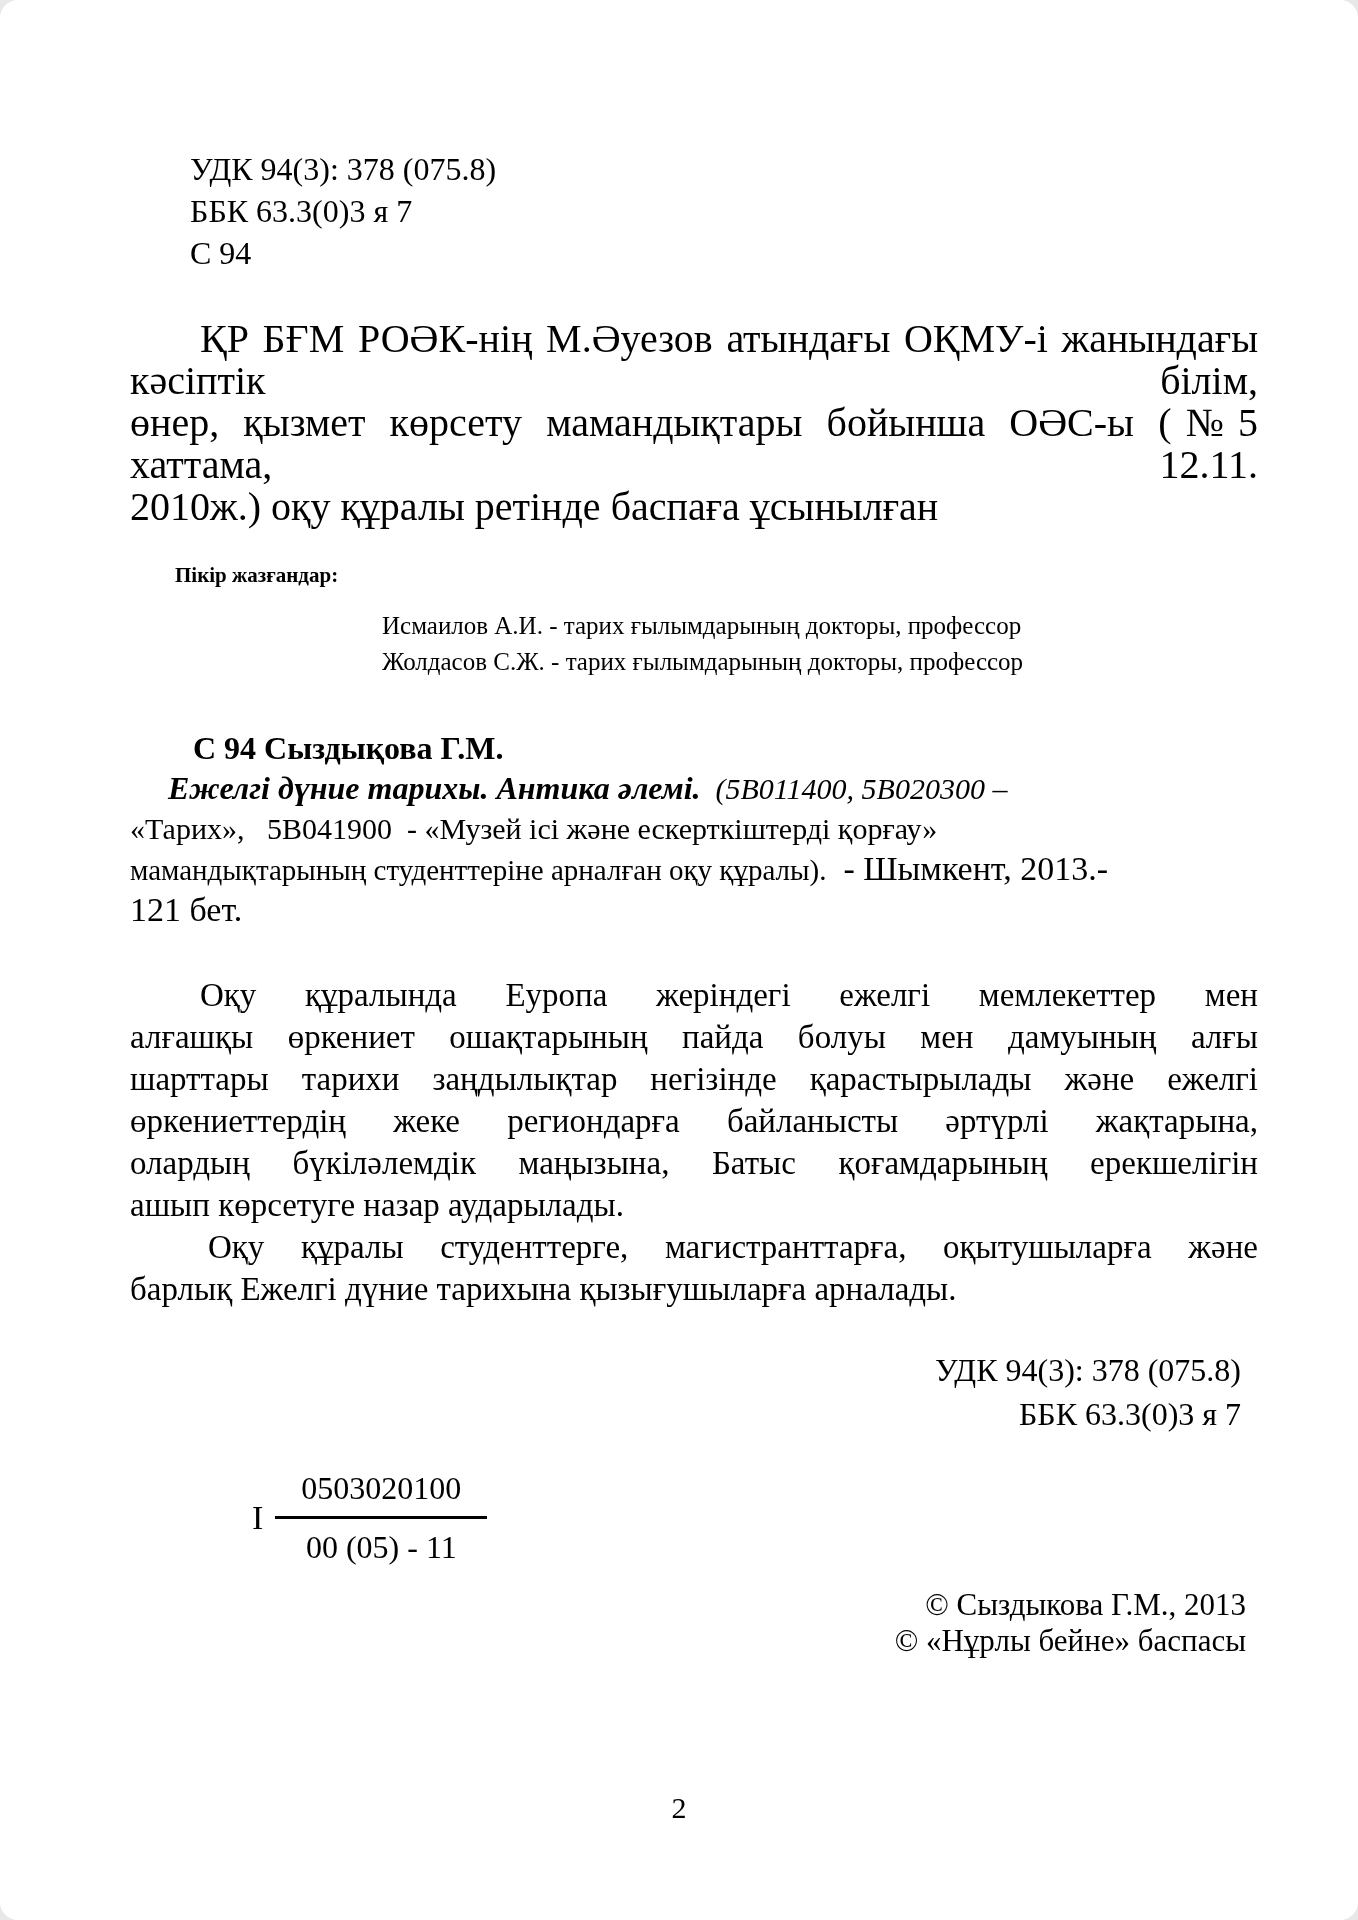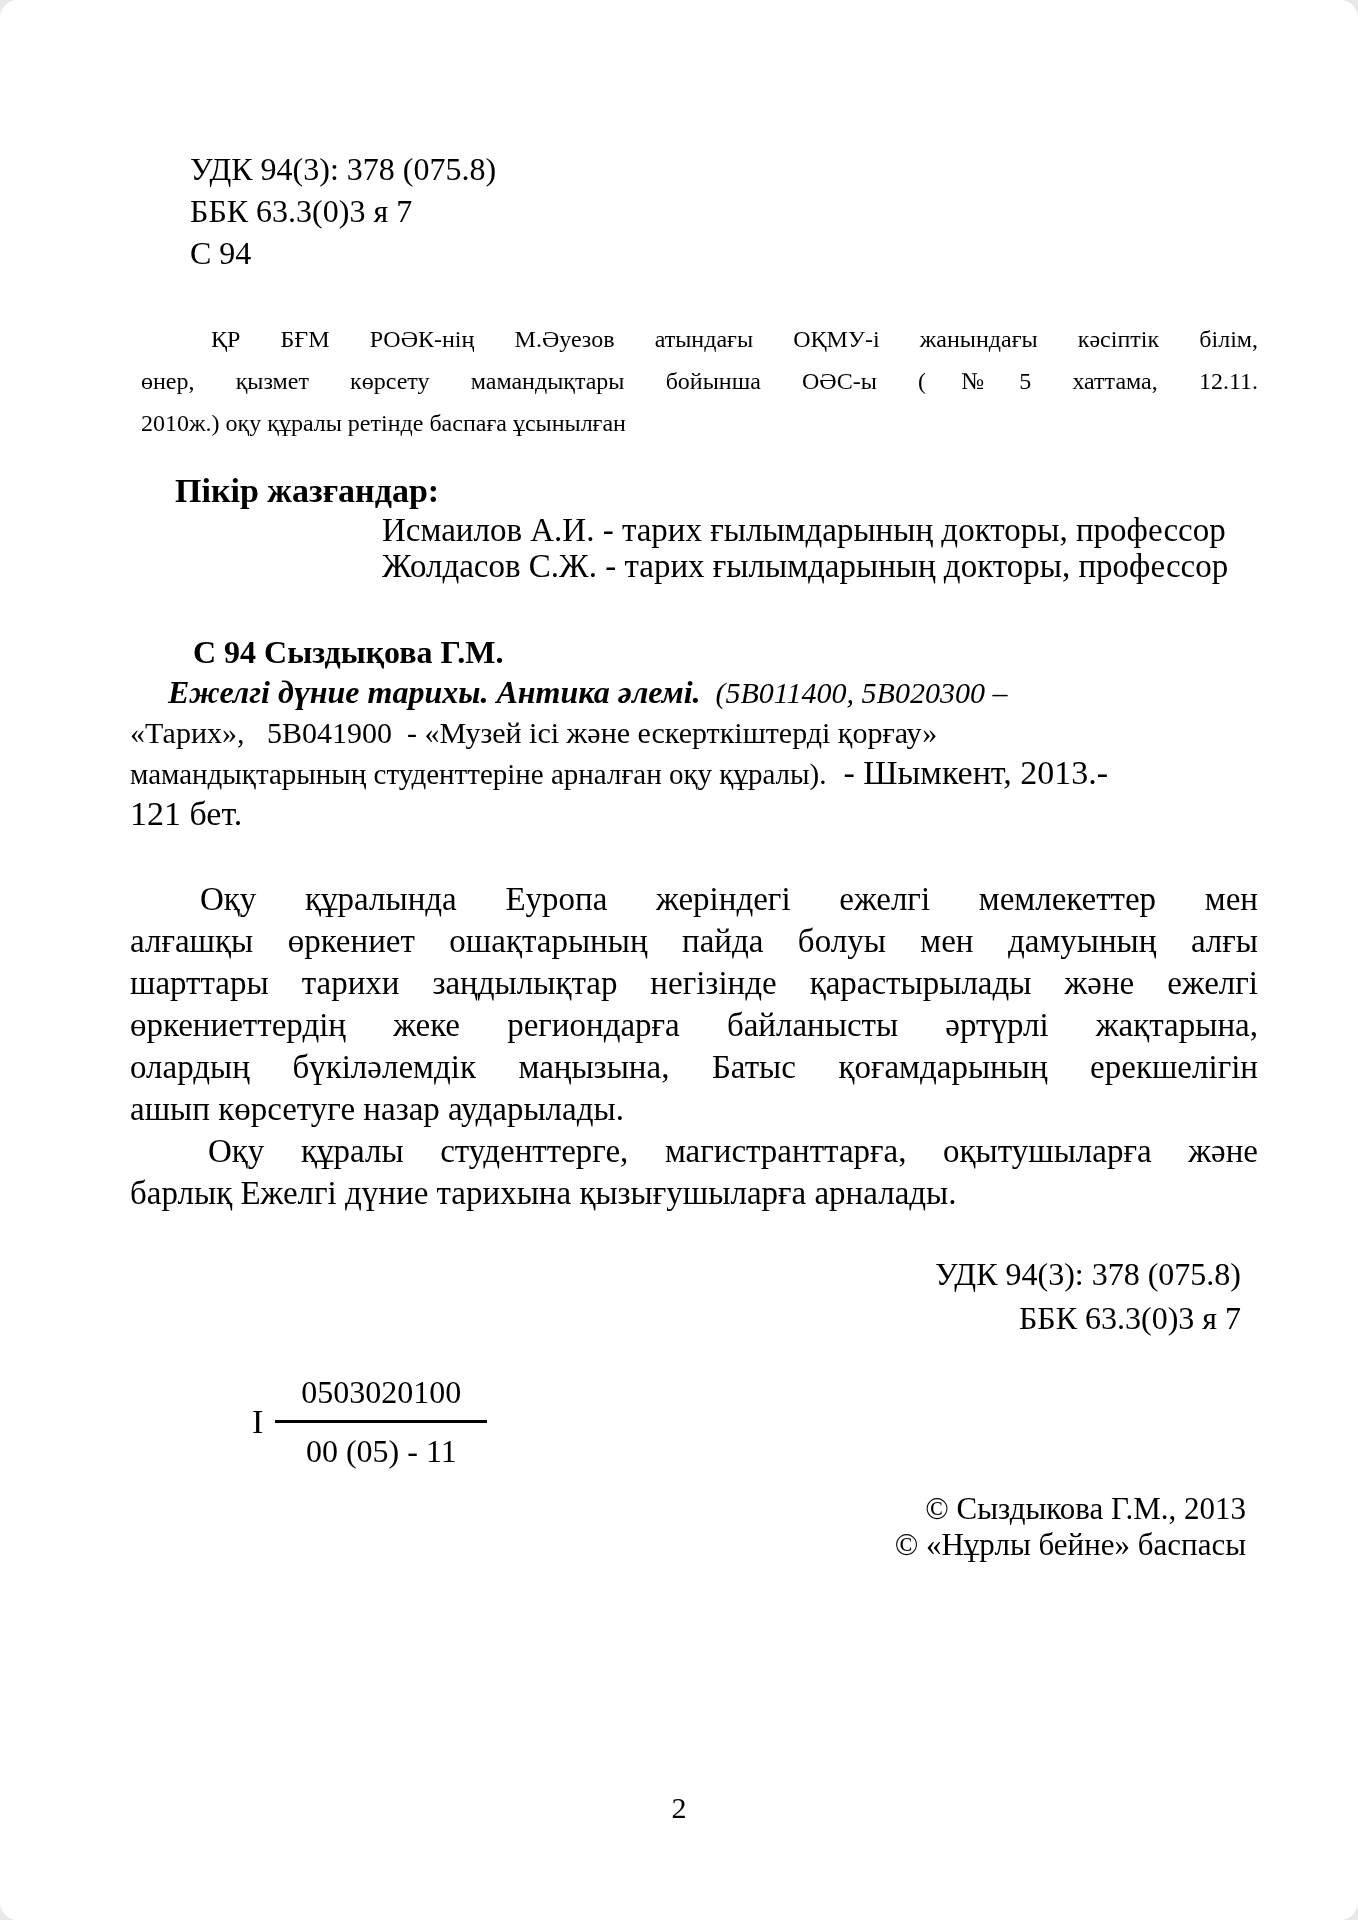--- a/index.html
+++ b/index.html
@@ -12,29 +12,29 @@
     color: #000000;
     font-family: "Liberation Serif", "DejaVu Serif", serif;
     box-sizing: border-box;
     padding: 148px 100px 0 130px;
     overflow: hidden;
     border-radius: 18px;
   }
 
   .top-codes { margin-left: 60px; font-size: 32px; line-height: 42px; }
 
-  .approval { margin: 44px 0 0 11px; font-size: 24px; line-height: 42px; }
+  .approval { margin: 44px 0 0 0; font-size: 40px; line-height: 42px; }
 
   .jline { text-align: justify; text-align-last: justify; }
   .jline.last { text-align-last: left; }
   .ind  { text-indent: 70px; }
   .ind2 { text-indent: 78px; }
 
-  .reviewers-heading { margin: 28px 0 0 45px; font-size: 34px; font-weight: bold; line-height: 38px; }
-  .reviewers-list { margin: 2px 0 0 252px; font-size: 33px; line-height: 36px; }
+  .reviewers-heading { margin: 28px 0 0 45px; font-size: 21px; font-weight: bold; line-height: 38px; }
+  .reviewers-list { margin: 14px 0 0 252px; font-size: 25px; line-height: 36px; }
 
   .citation { margin-top: 48px; font-size: 32px; line-height: 40px; }
   .cite-author { margin-left: 63px; font-weight: bold; }
   .cite-title  { margin-left: 38px; white-space: pre; font-style: italic; }
   .cite-title .t-bold { font-weight: bold; }
   .cite-title .t-rest { font-weight: normal; font-size: 30px; }
   .cite-line2 { font-size: 30px; white-space: pre; }
   .cite-line3 { white-space: pre; }
   .cite-line3 .c-small { font-size: 29px; }
   .cite-line3 .c-big   { font-size: 34px; }

